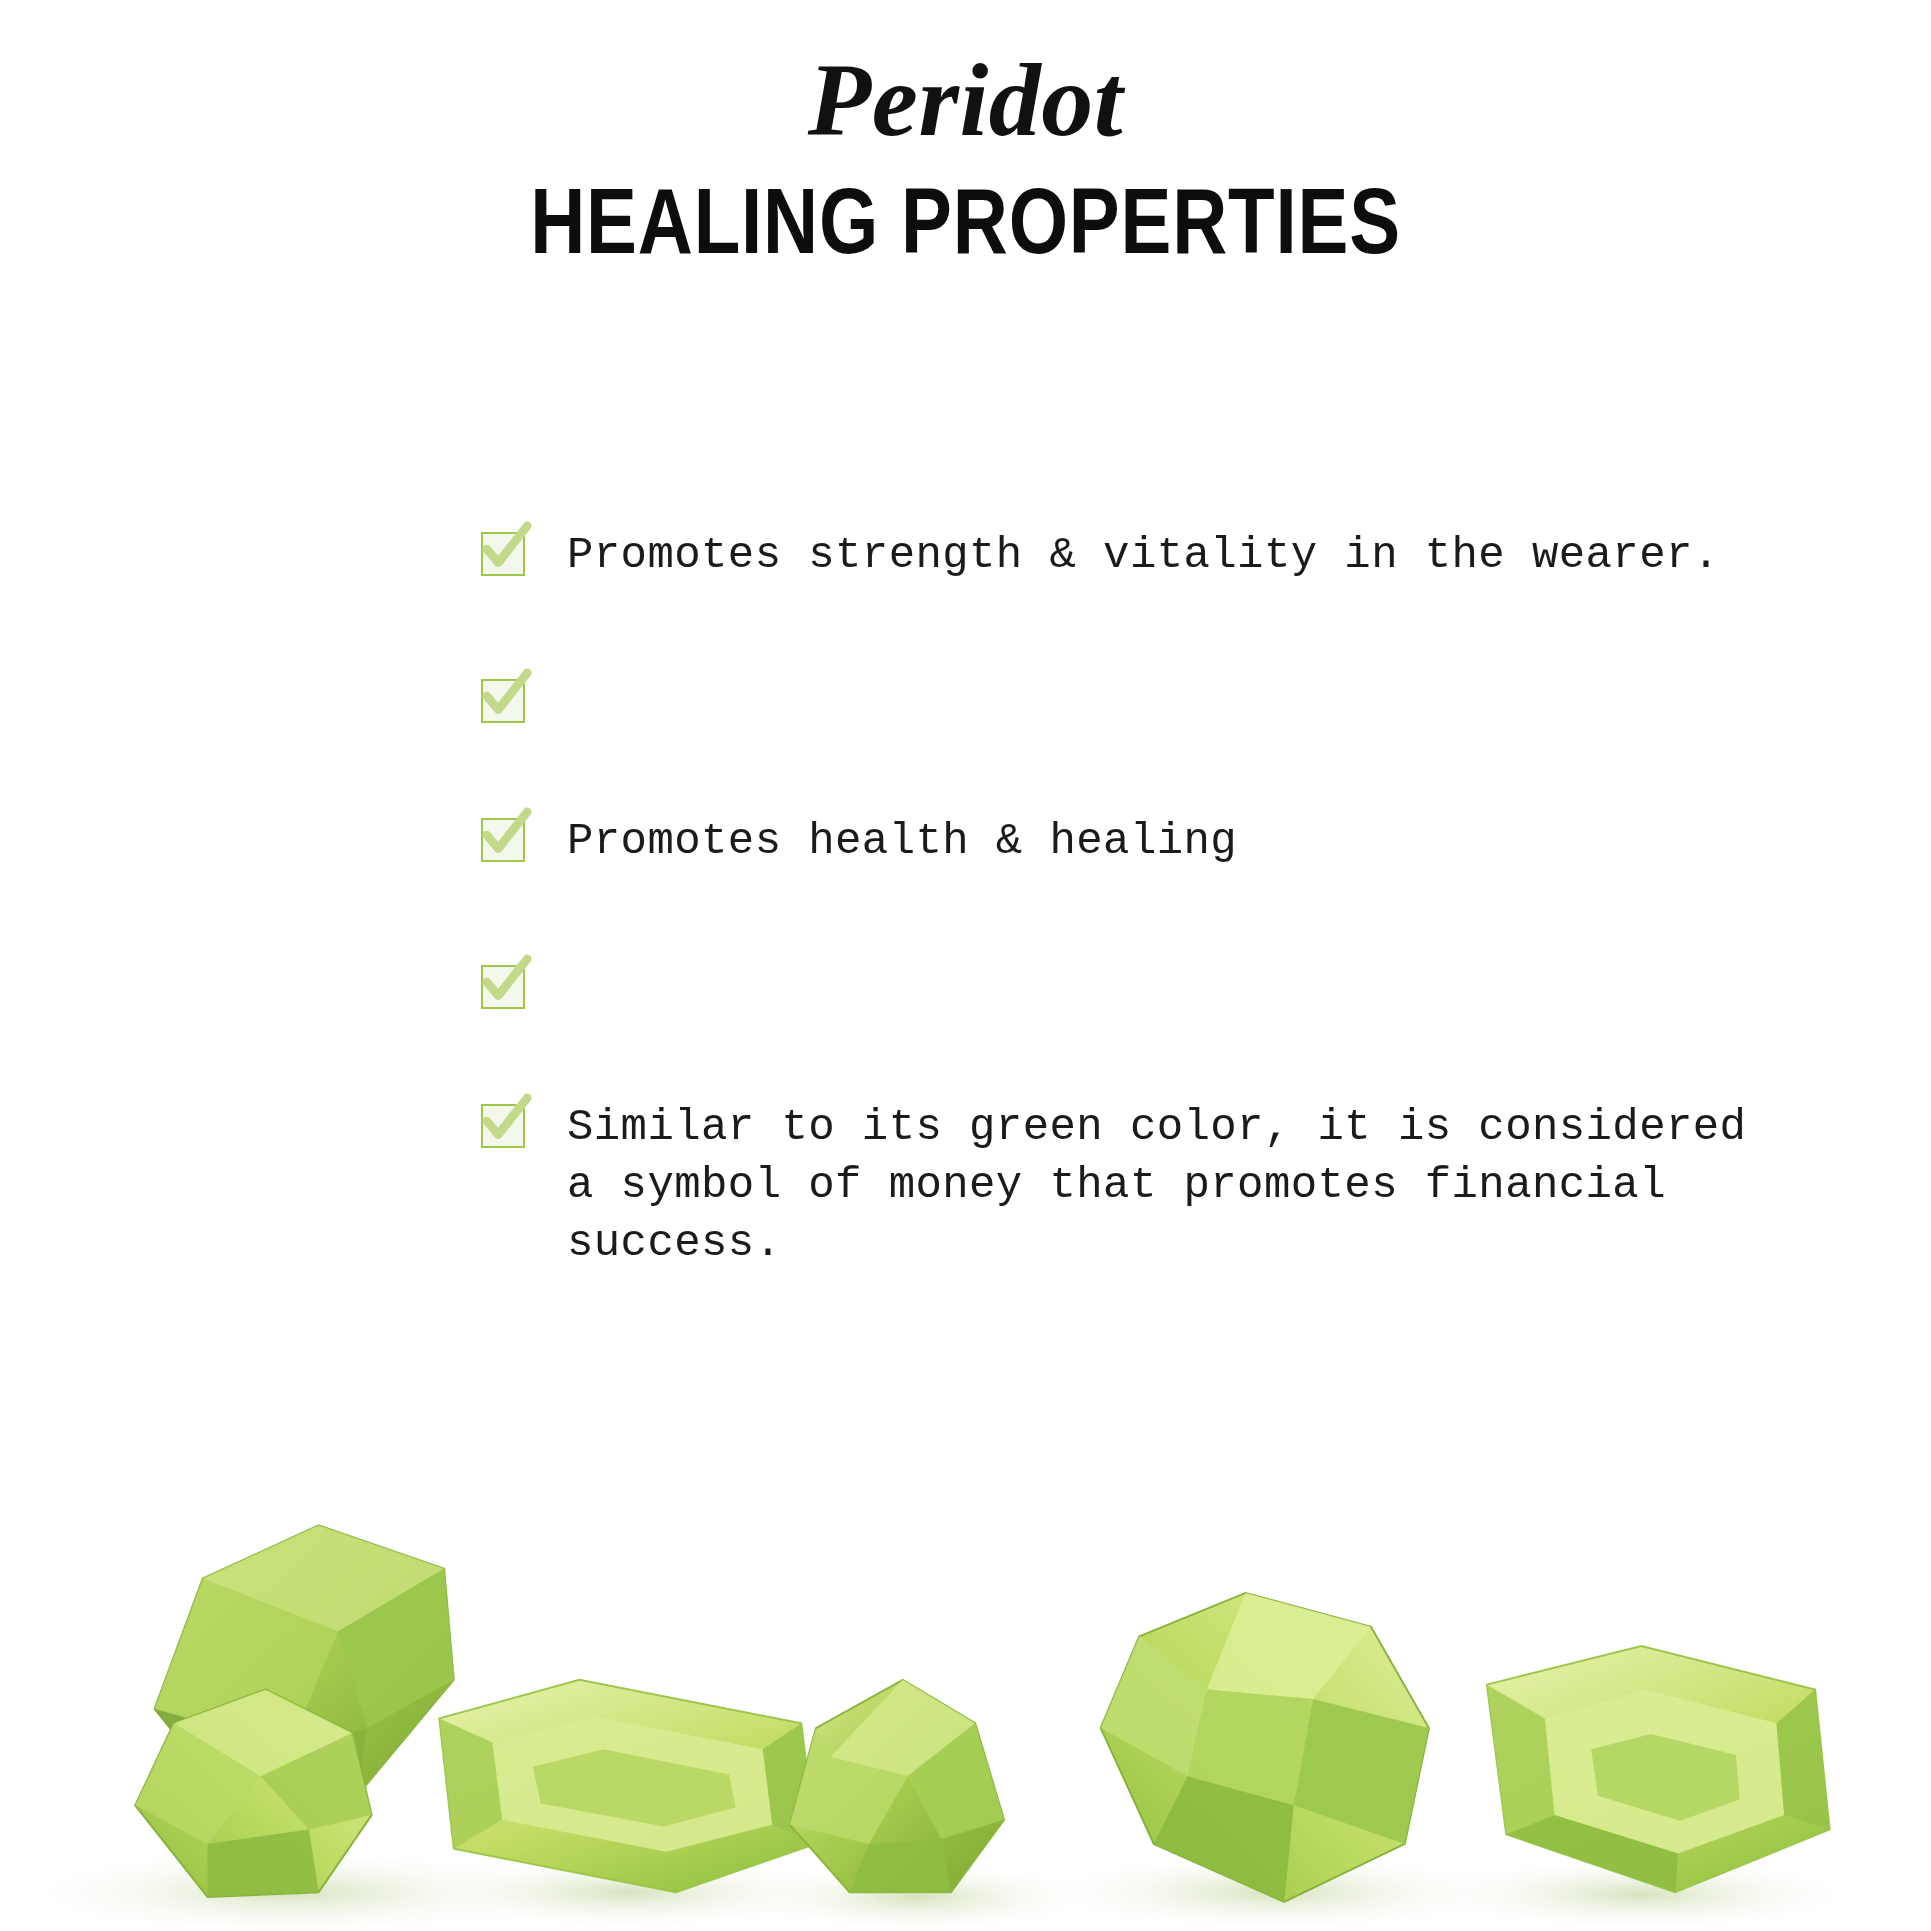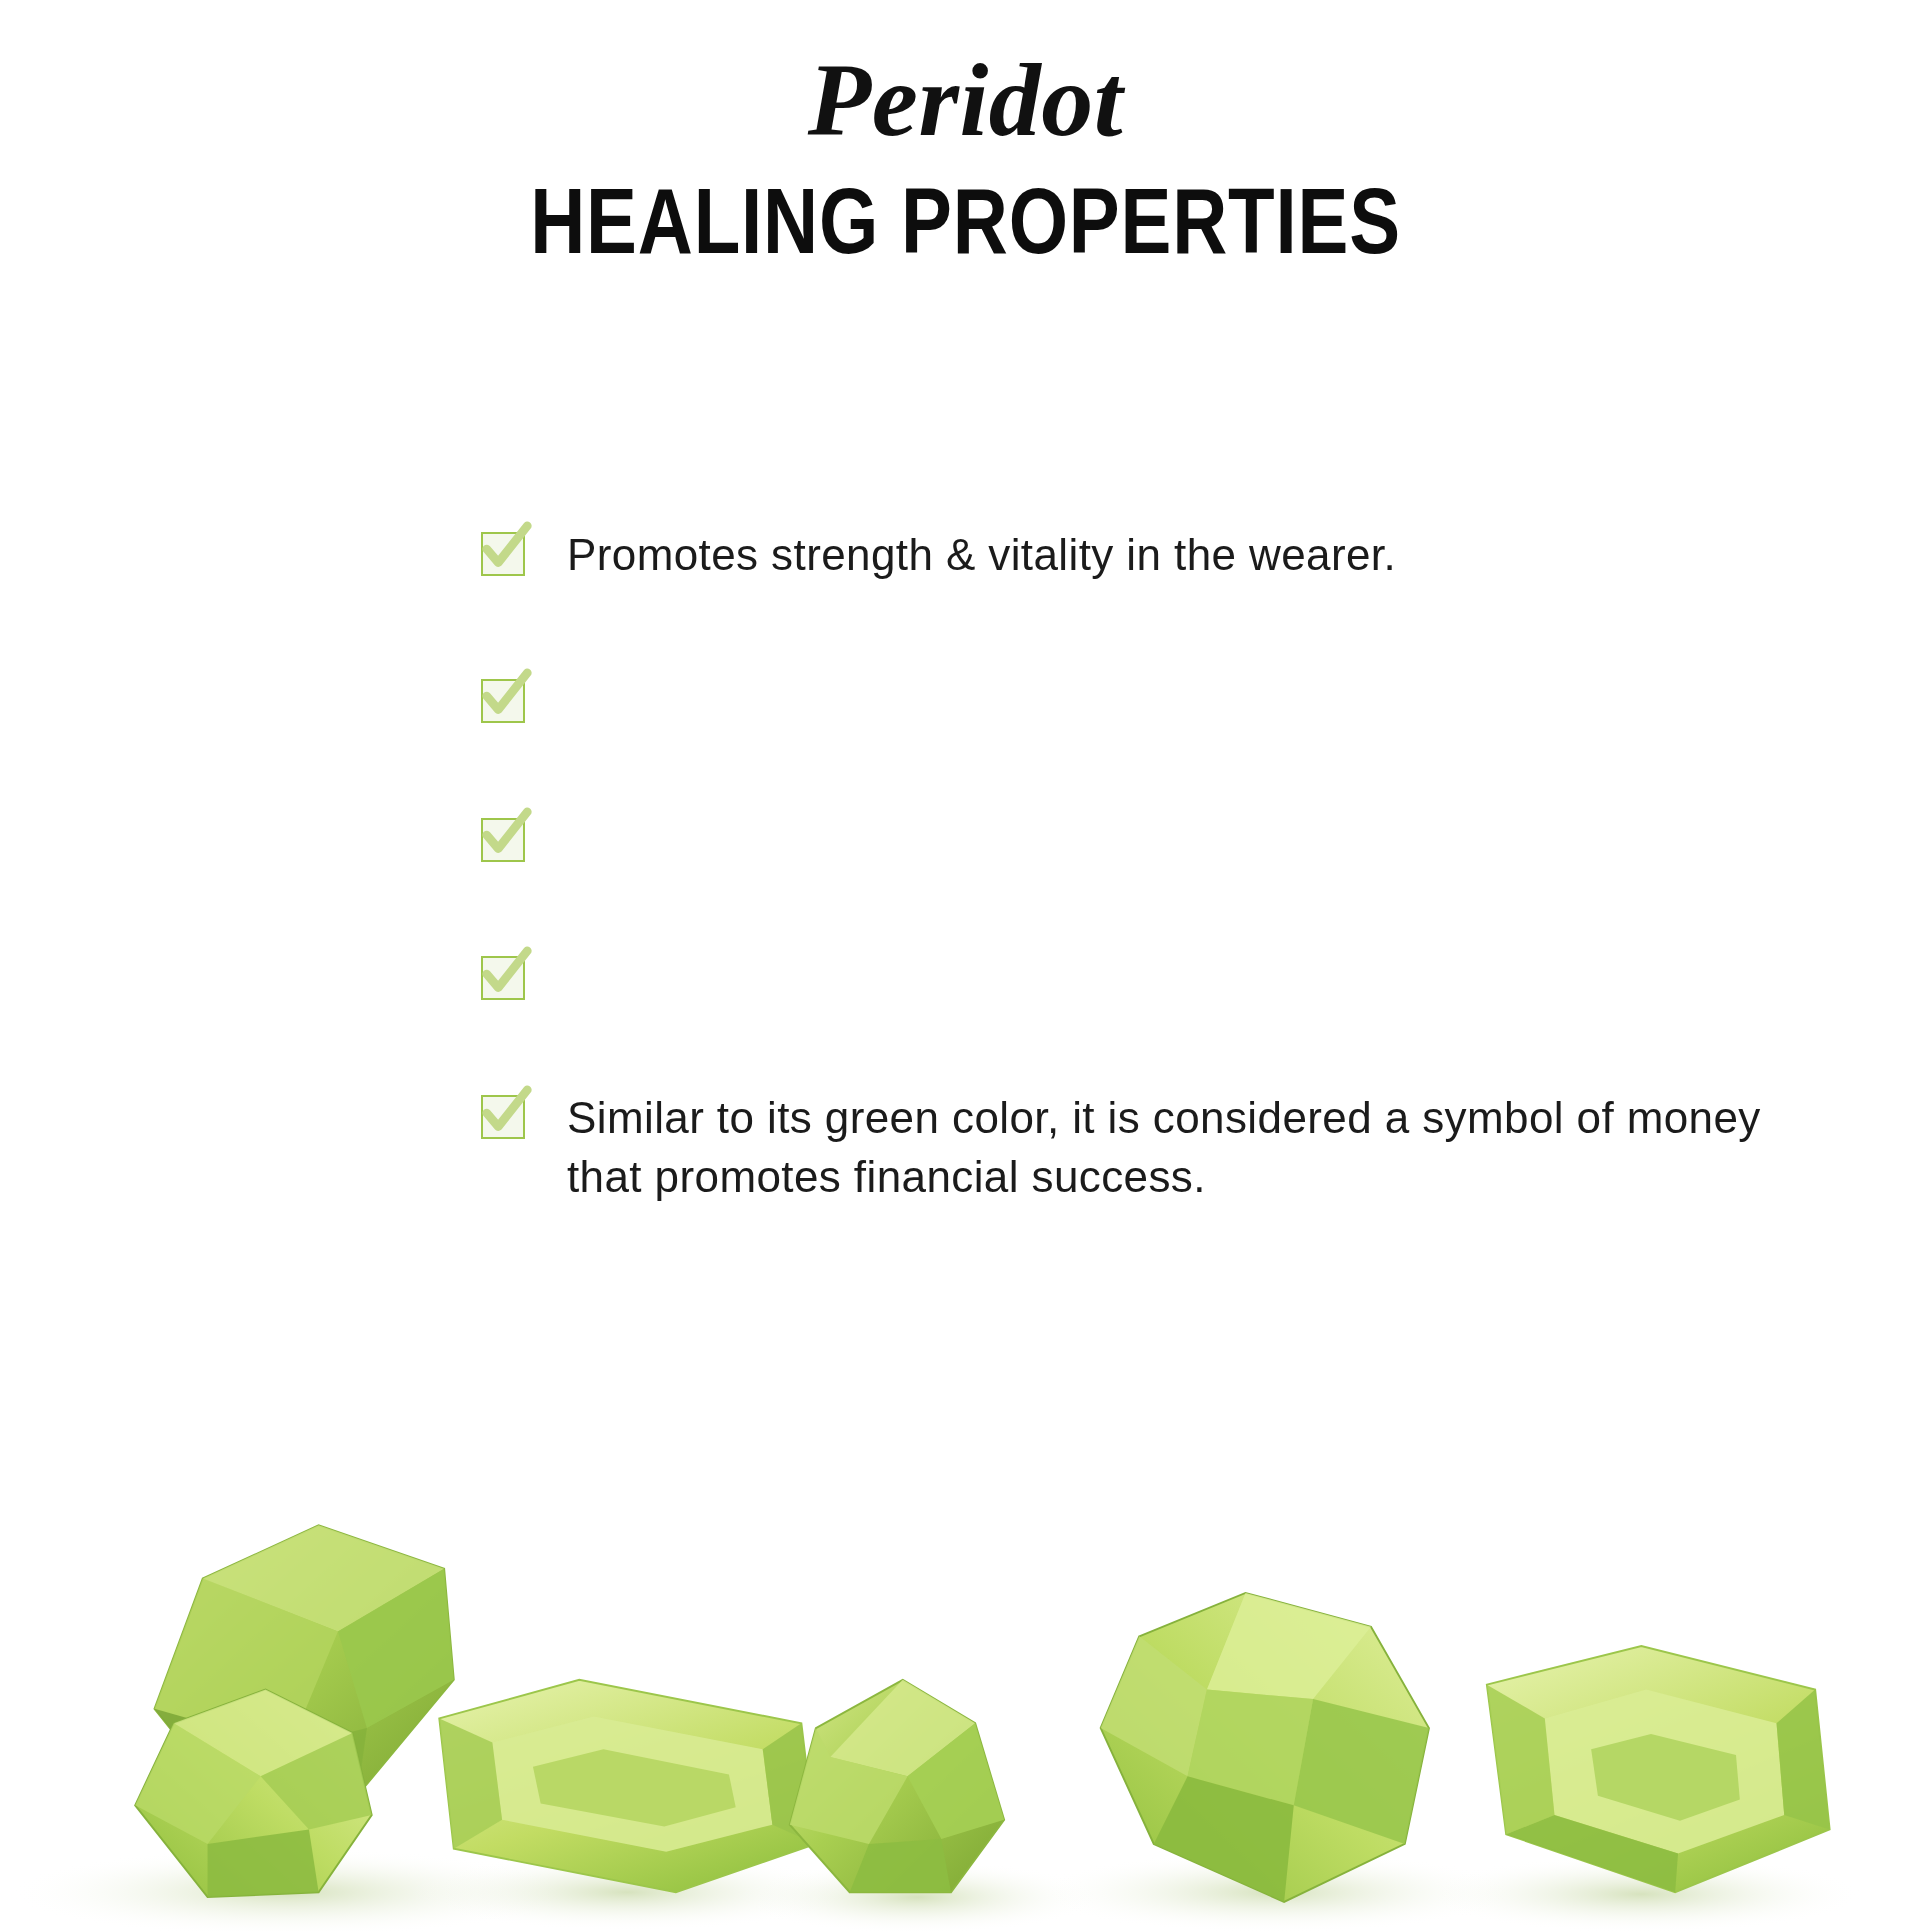--- a/index.html
+++ b/index.html
@@ -75,21 +75,21 @@
   }
   .check-box svg {
     position: absolute;
     left: -3.9px;
     top: -13.5px;
     width: 56px;
     height: 60px;
     overflow: visible;
   }
   .item-text {
-    font-family: Liberation Sans, sans-serif;
+    font-family: Liberation Mono, monospace;
     font-size: 44px;
     line-height: 1.32;
     color: #1b1b1b;
     letter-spacing: 0.4px;
     max-width: 1197px;
   }
 
   
   .gems {
     position: absolute;
@@ -132,20 +132,21 @@
         </svg>
       </span>
     </div>
 
     <div class="item">
       <span class="check-box">
         <svg viewBox="0 0 58 62" xmlns="http://www.w3.org/2000/svg">
           <path d="M8 30 L20 44 L50 6" fill="none" stroke="#c3d98a" stroke-width="9" stroke-linecap="round" stroke-linejoin="round"></path>
         </svg>
       </span>
+      <span class="item-text">Promotes health &amp; healing</span>
     </div>
 
     <div class="item">
       <span class="check-box">
         <svg viewBox="0 0 58 62" xmlns="http://www.w3.org/2000/svg">
           <path d="M8 30 L20 44 L50 6" fill="none" stroke="#c3d98a" stroke-width="9" stroke-linecap="round" stroke-linejoin="round"></path>
         </svg>
       </span>
     </div>
 

